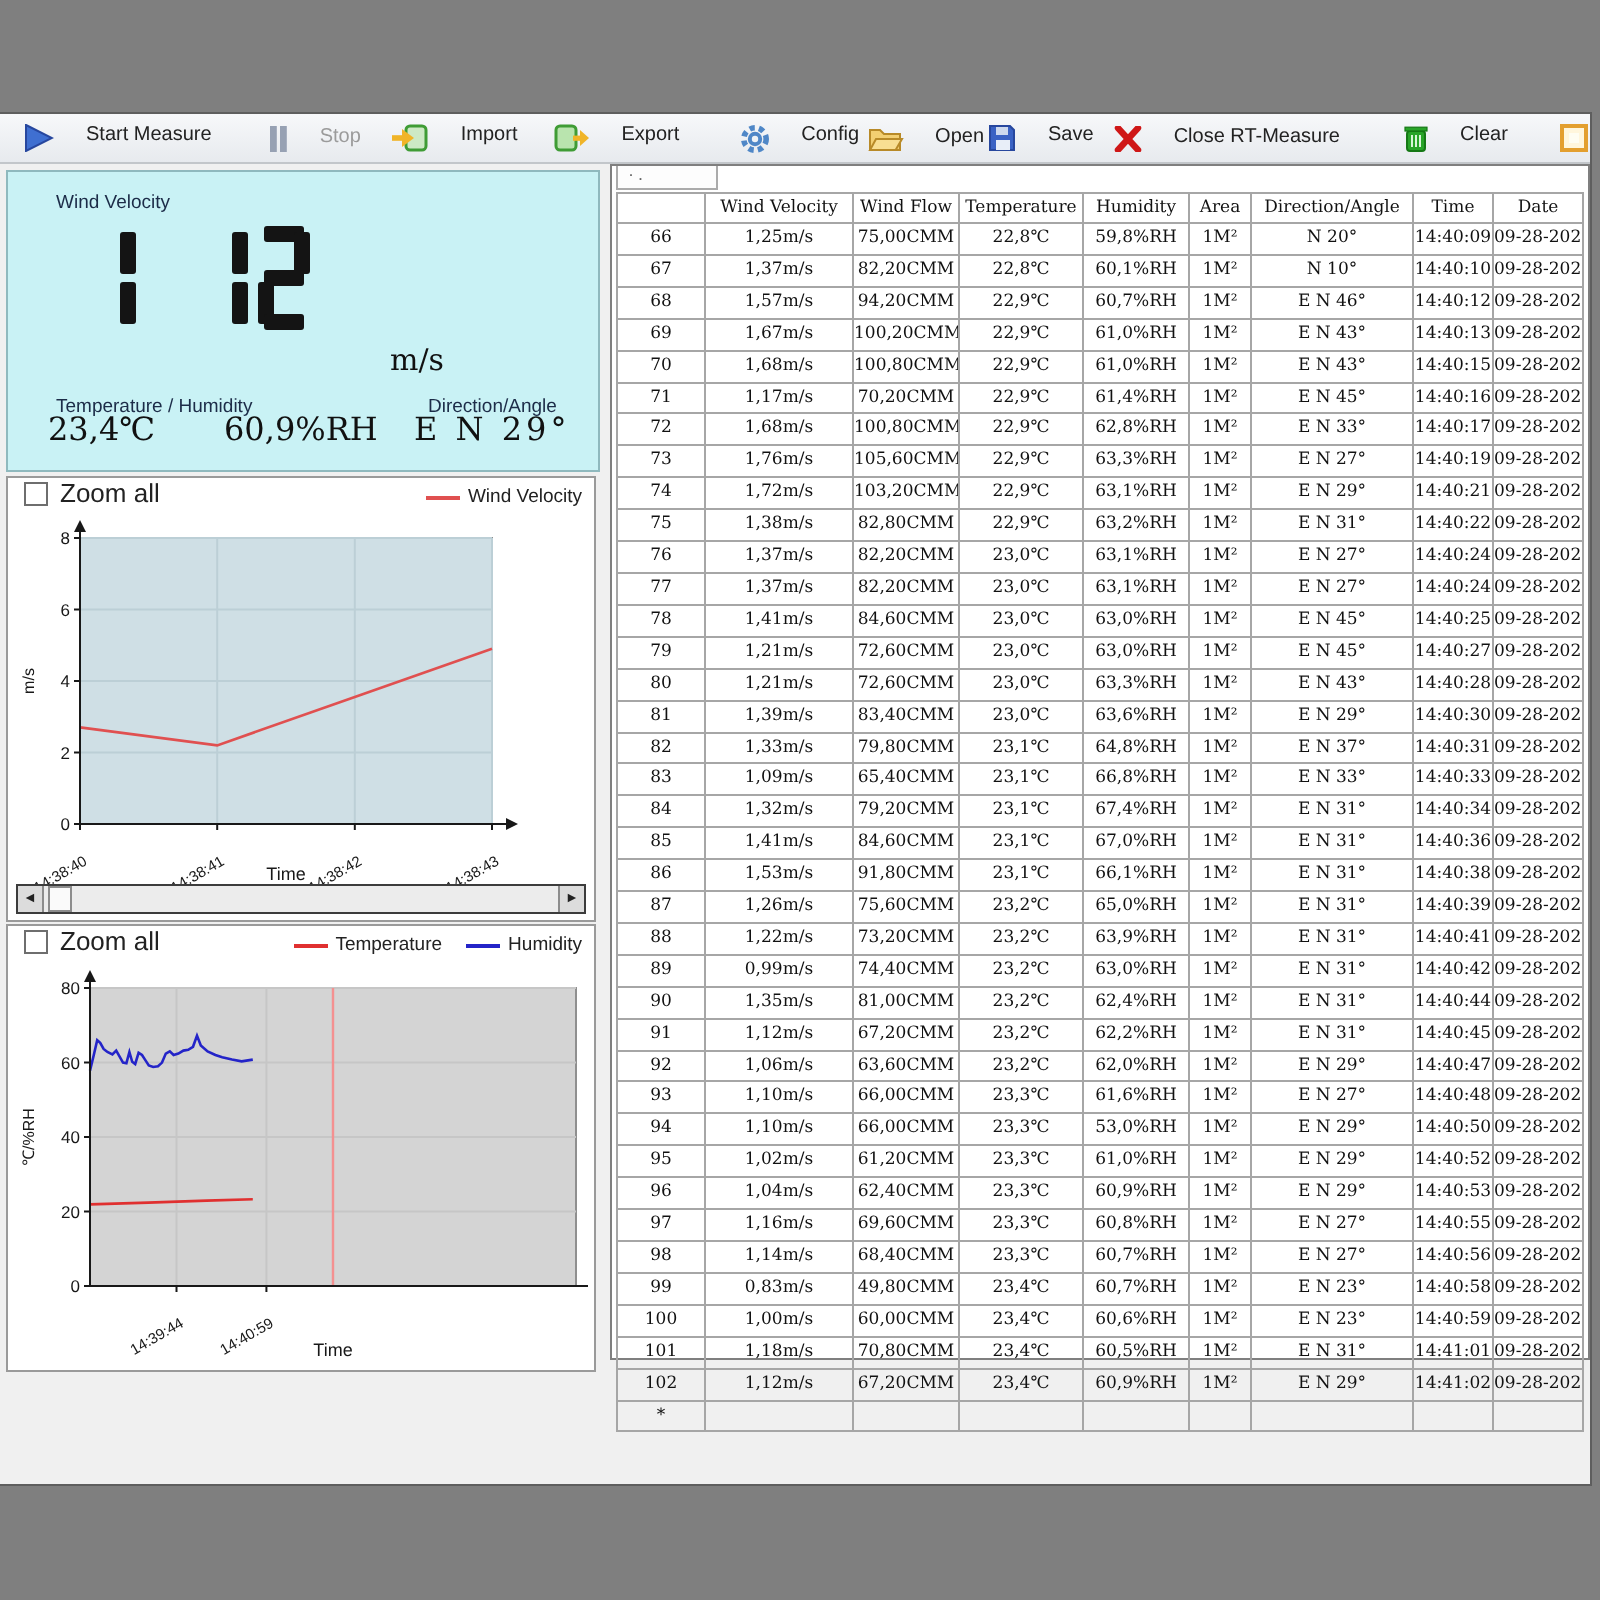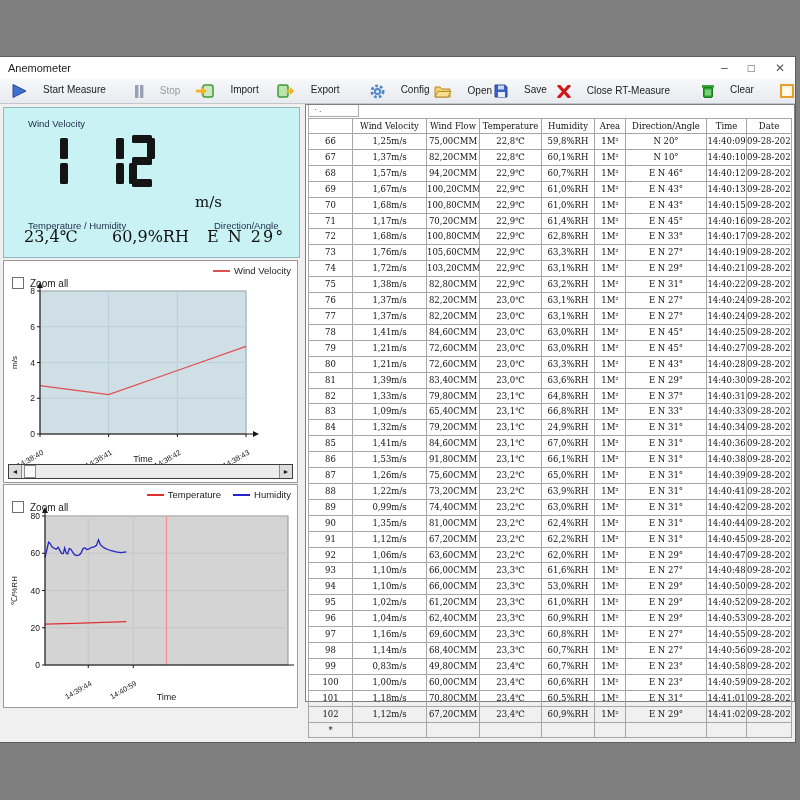--- a/index.html
+++ b/index.html
@@ -30,21 +30,21 @@
   .lcd-label{position:absolute;font-size:9.5px;color:#1c2c48}
   .lcd-digits{position:absolute;left:38px;top:27px;display:flex;gap:5px;align-items:flex-start}
   .seg-space{width:20px;height:52px}
   .lcd-unit{position:absolute;left:191px;top:85px;font-family:"DejaVu Serif",serif;font-size:15px;color:#111}
   .lcd-val{position:absolute;font-family:"DejaVu Serif",serif;font-size:16px;color:#111}
   
   .chart-panel{position:absolute;left:3px;width:293px;background:#fff;border:1px solid #9a9a9a}
   #chart1-panel{top:156px;height:221px}
   #chart2-panel{top:380px;height:222px}
   .panel-head{position:relative;height:20px}
-  .zoom-all{position:absolute;left:8px;top:16px;display:flex;align-items:center;gap:6px;font-size:10px;color:#222}
+  .zoom-all{position:absolute;left:8px;top:0;display:flex;align-items:center;gap:6px;font-size:13px;color:#222}
   .checkbox{width:10px;height:10px;background:#fff;border:1px solid #6e6e6e}
   .legend{position:absolute;right:6px;top:4px;display:flex;gap:12px;font-size:9.5px;color:#222;align-items:center}
   .legend .entry{display:flex;align-items:center;gap:4px}
   .legend .dash{width:17px;height:2px;display:inline-block}
   .chart-svg{display:block;margin-left:2px}
   .hscroll{position:absolute;left:4px;right:4px;bottom:3px;height:13px;border:1px solid #3c3c3c;background:#ececec;display:flex;align-items:stretch}
   .hs-btn{width:12px;background:#dcdcdc;font-size:7px;color:#222;display:flex;align-items:center;justify-content:center;border-right:1px solid #8c8c8c}
   .hs-btn.right{margin-left:auto;border-right:none;border-left:1px solid #8c8c8c}
   .hs-thumb{width:10px;margin:0 0 0 2px;background:#fafafa;border:1px solid #8c8c8c}
   
@@ -58,28 +58,20 @@
   .connected{margin-left:5px;font-family:"DejaVu Serif",serif;font-size:10px;color:#cf2020}
   .sb-btn{height:13px;padding:0 9px;background:#fafafa;border:1px solid #b4b4b4;font-size:9px;color:#222;display:flex;align-items:center}
   .sb-btn.pv{margin-left:110px}
   .sb-btn.pr{margin-left:18px}
   .sb-progress{margin-left:42px;width:112px;height:12px;background:#f3f3f3;border:1px solid #d0d0d0}
 </style>
 </head>
 <body>
 
 <div class="window">
-  <div class="titlebar">
-    <span class="title">Anemometer</span>
-    <div class="win-controls">
-      <span>–</span>
-      <span>□</span>
-      <span>✕</span>
-    </div>
-  </div>
 
 
   <div class="toolbar">
       <div class="tb-btn">
         <span class="tb-icon">
           <svg width="15" height="14" viewBox="0 0 15 14">
             <polygon points="1,0.5 14,7 1,13.5" fill="#3f6fd1" stroke="#27479e" stroke-width="1"></polygon>
           </svg>
         </span>
         <span class="tb-label">Start Measure</span>
@@ -537,21 +529,21 @@
               <td>1M²</td>
               <td>E N 33°</td>
               <td>14:40:33</td>
               <td>09-28-2021</td>
             </tr>
             <tr>
               <th>84</th>
               <td>1,32m/s</td>
               <td>79,20CMM</td>
               <td>23,1℃</td>
-              <td>24,9%RH</td>
+              <td>67,4%RH</td>
               <td>1M²</td>
               <td>E N 31°</td>
               <td>14:40:34</td>
               <td>09-28-2021</td>
             </tr>
             <tr>
               <th>85</th>
               <td>1,41m/s</td>
               <td>84,60CMM</td>
               <td>23,1℃</td>

